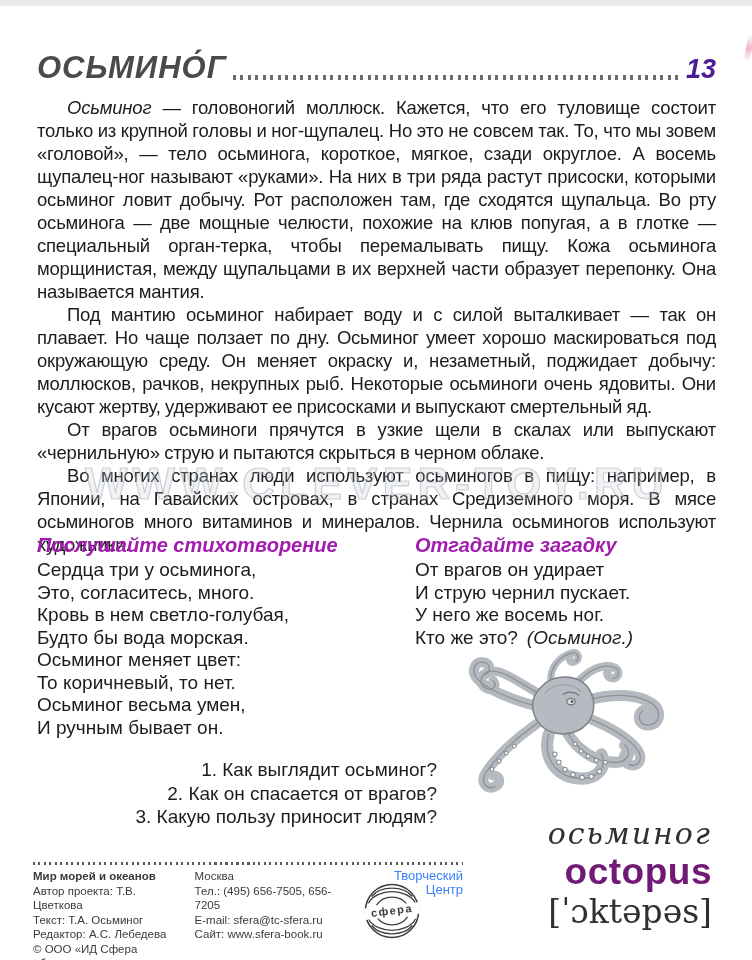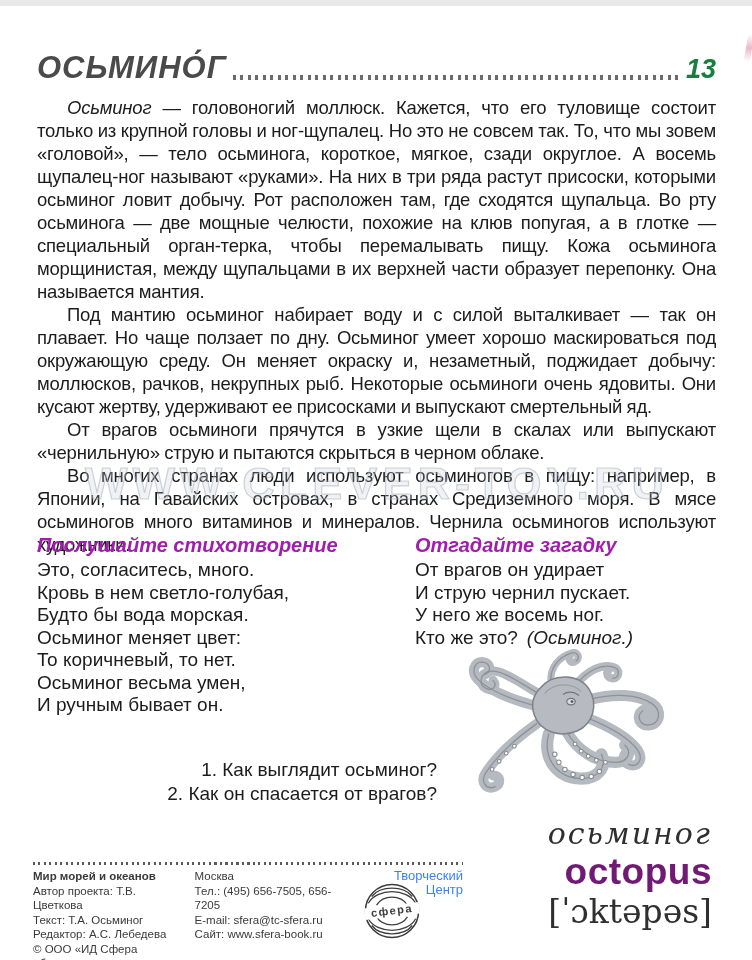--- a/index.html
+++ b/index.html
@@ -17,21 +17,21 @@
   }
   .page-title {
     font-size:31px; font-weight:bold; font-style:italic;
     letter-spacing:1px; color:#4a4a4a; white-space:nowrap;
   }
   .leader-dots {
     flex:1; height:5px; margin:0 6px 6px 6px;
     background-image:repeating-linear-gradient(to right,#6b6b6b 0px,#6b6b6b 3px,transparent 3px,transparent 7.5px);
   }
   .page-number {
-    font-size:27px; font-weight:bold; font-style:italic; color:#15803d;
+    font-size:27px; font-weight:bold; font-style:italic; color:#4c1d95;
     padding-bottom:1px;
   }
 
   
   .article {
     position:absolute; top:90px; left:37px; width:679px;
     font-size:18.5px; line-height:23px; text-align:justify;
     letter-spacing:-0.2px; word-spacing:-0.5px; color:#1c1c1c;
   }
   .article p { text-indent:30px; margin:0; }
@@ -116,40 +116,42 @@
     <p><span class="lead-italic">Осьминог</span><span> — головоногий моллюск. Кажется, что его туловище состоит только из крупной головы и ног-щупалец. Но это не совсем так. То, что мы зовем «головой», — тело осьминога, короткое, мягкое, сзади округлое. А восемь щупалец-ног называют «руками». На них в три ряда растут присоски, которыми осьминог ловит добычу. Рот расположен там, где сходятся щупальца. Во рту осьминога — две мощные челюсти, похожие на клюв попугая, а в глотке — специальный орган-терка, чтобы перемалывать пищу. Кожа осьминога морщинистая, между щупальцами в их верхней части образует перепонку. Она называется мантия.</span></p>
     <p>Под мантию осьминог набирает воду и с силой выталкивает — так он плавает. Но чаще ползает по дну. Осьминог умеет хорошо маскироваться под окружающую среду. Он меняет окраску и, незаметный, поджидает добычу: моллюсков, рачков, некрупных рыб. Некоторые осьминоги очень ядовиты. Они кусают жертву, удерживают ее присосками и выпускают смертельный яд.</p>
     <p>От врагов осьминоги прячутся в узкие щели в скалах или выпускают «чернильную» струю и пытаются скрыться в черном облаке.</p>
     <p>Во многих странах люди используют осьминогов в пищу: например, в Японии, на Гавайских островах, в странах Средиземного моря. В мясе осьминогов много витаминов и минералов. Чернила осьминогов используют художники.</p>
   </div>
 
   <div class="watermark">WWW.CLEVER-TOY.RU</div>
 
   <div class="poem-section">
     <div class="section-heading">Послушайте стихотворение</div>
+    <div class="text-line">Сердца три у осьминога,</div>
     <div class="text-line">Это, согласитесь, много.</div>
     <div class="text-line">Кровь в нем светло-голубая,</div>
     <div class="text-line">Будто бы вода морская.</div>
     <div class="text-line">Осьминог меняет цвет:</div>
     <div class="text-line">То коричневый, то нет.</div>
     <div class="text-line">Осьминог весьма умен,</div>
     <div class="text-line">И ручным бывает он.</div>
   </div>
 
   <div class="riddle-section">
     <div class="section-heading">Отгадайте загадку</div>
     <div class="text-line">От врагов он удирает</div>
     <div class="text-line">И струю чернил пускает.</div>
     <div class="text-line">У него же восемь ног.</div>
     <div class="text-line"><span>Кто же это?</span><span class="riddle-answer">(Осьминог.)</span></div>
   </div>
 
   <div class="questions-section">
     <div class="text-line">1. Как выглядит осьминог?</div>
     <div class="text-line">2. Как он спасается от врагов?</div>
+    <div class="text-line">3. Какую пользу приносит людям?</div>
   </div>
 
   <div class="octopus-wrap">
     <svg viewBox="0 0 230 170" width="236" height="172" aria-hidden="true">
       <g fill="none" stroke="#b5bac0" stroke-linecap="round">
         <path d="M84,44 C66,34 48,20 36,22 C26,24 24,35 32,39 C38,42 44,37 39,31" stroke-width="9"></path>
         <path d="M80,56 C58,50 36,42 24,30 C17,23 20,12 29,13 C36,14 38,22 31,25" stroke-width="10"></path>
         <path d="M96,30 C96,18 104,8 116,4 C122,2 126,8 121,12 C117,15 112,12 115,7" stroke-width="7"></path>
         <path d="M122,34 C132,22 146,14 158,18 C165,20 164,29 157,29 C151,29 150,22 155,19" stroke-width="8"></path>
         <path d="M134,50 C158,44 182,44 196,54 C206,61 204,74 193,75 C184,76 180,66 187,61 C192,58 197,62 194,68" stroke-width="11"></path>

